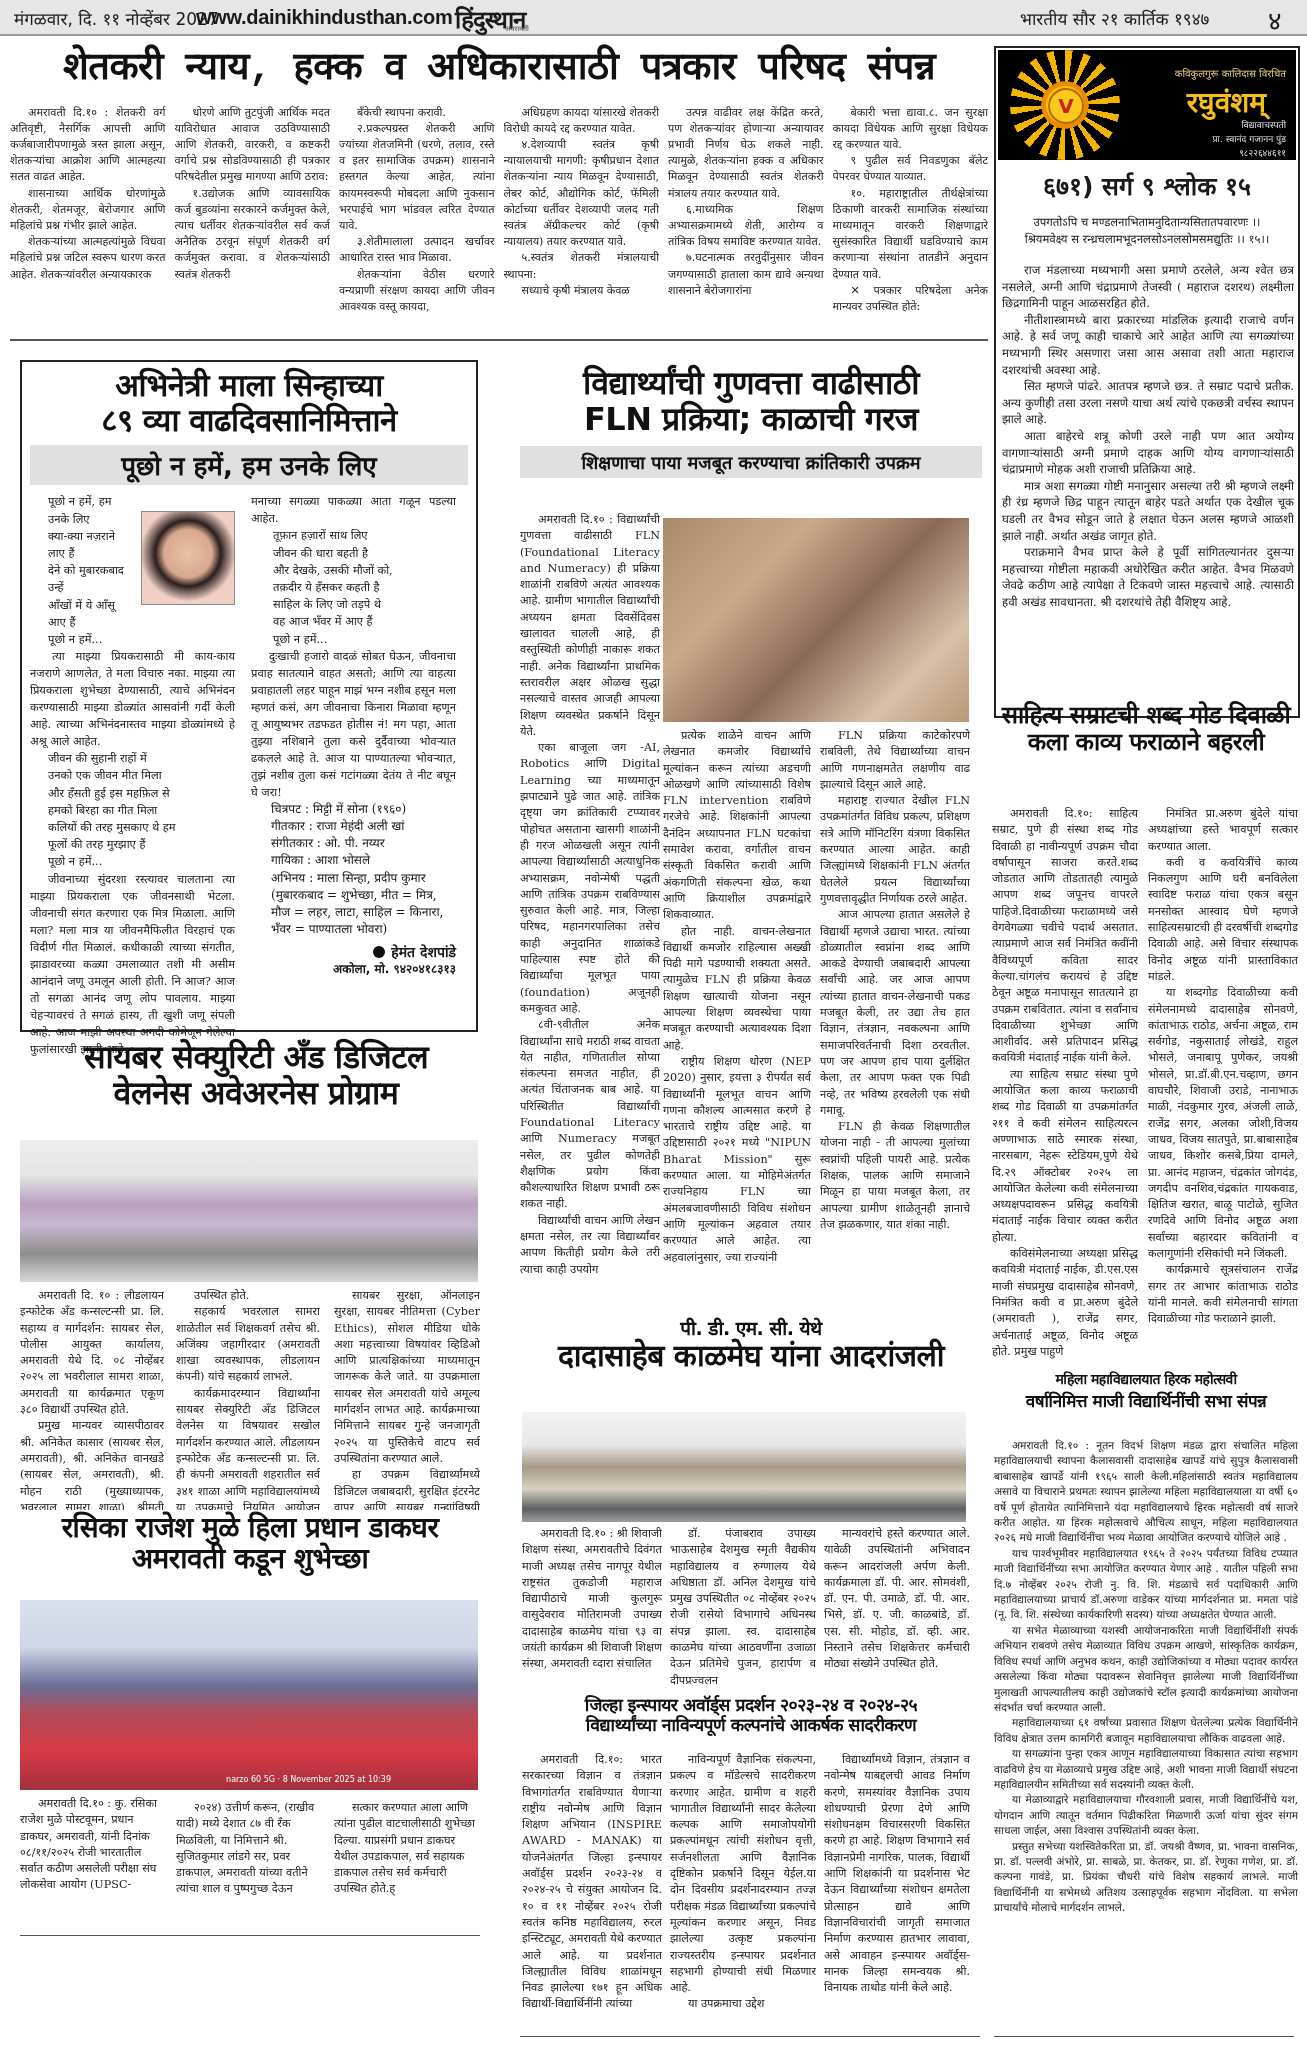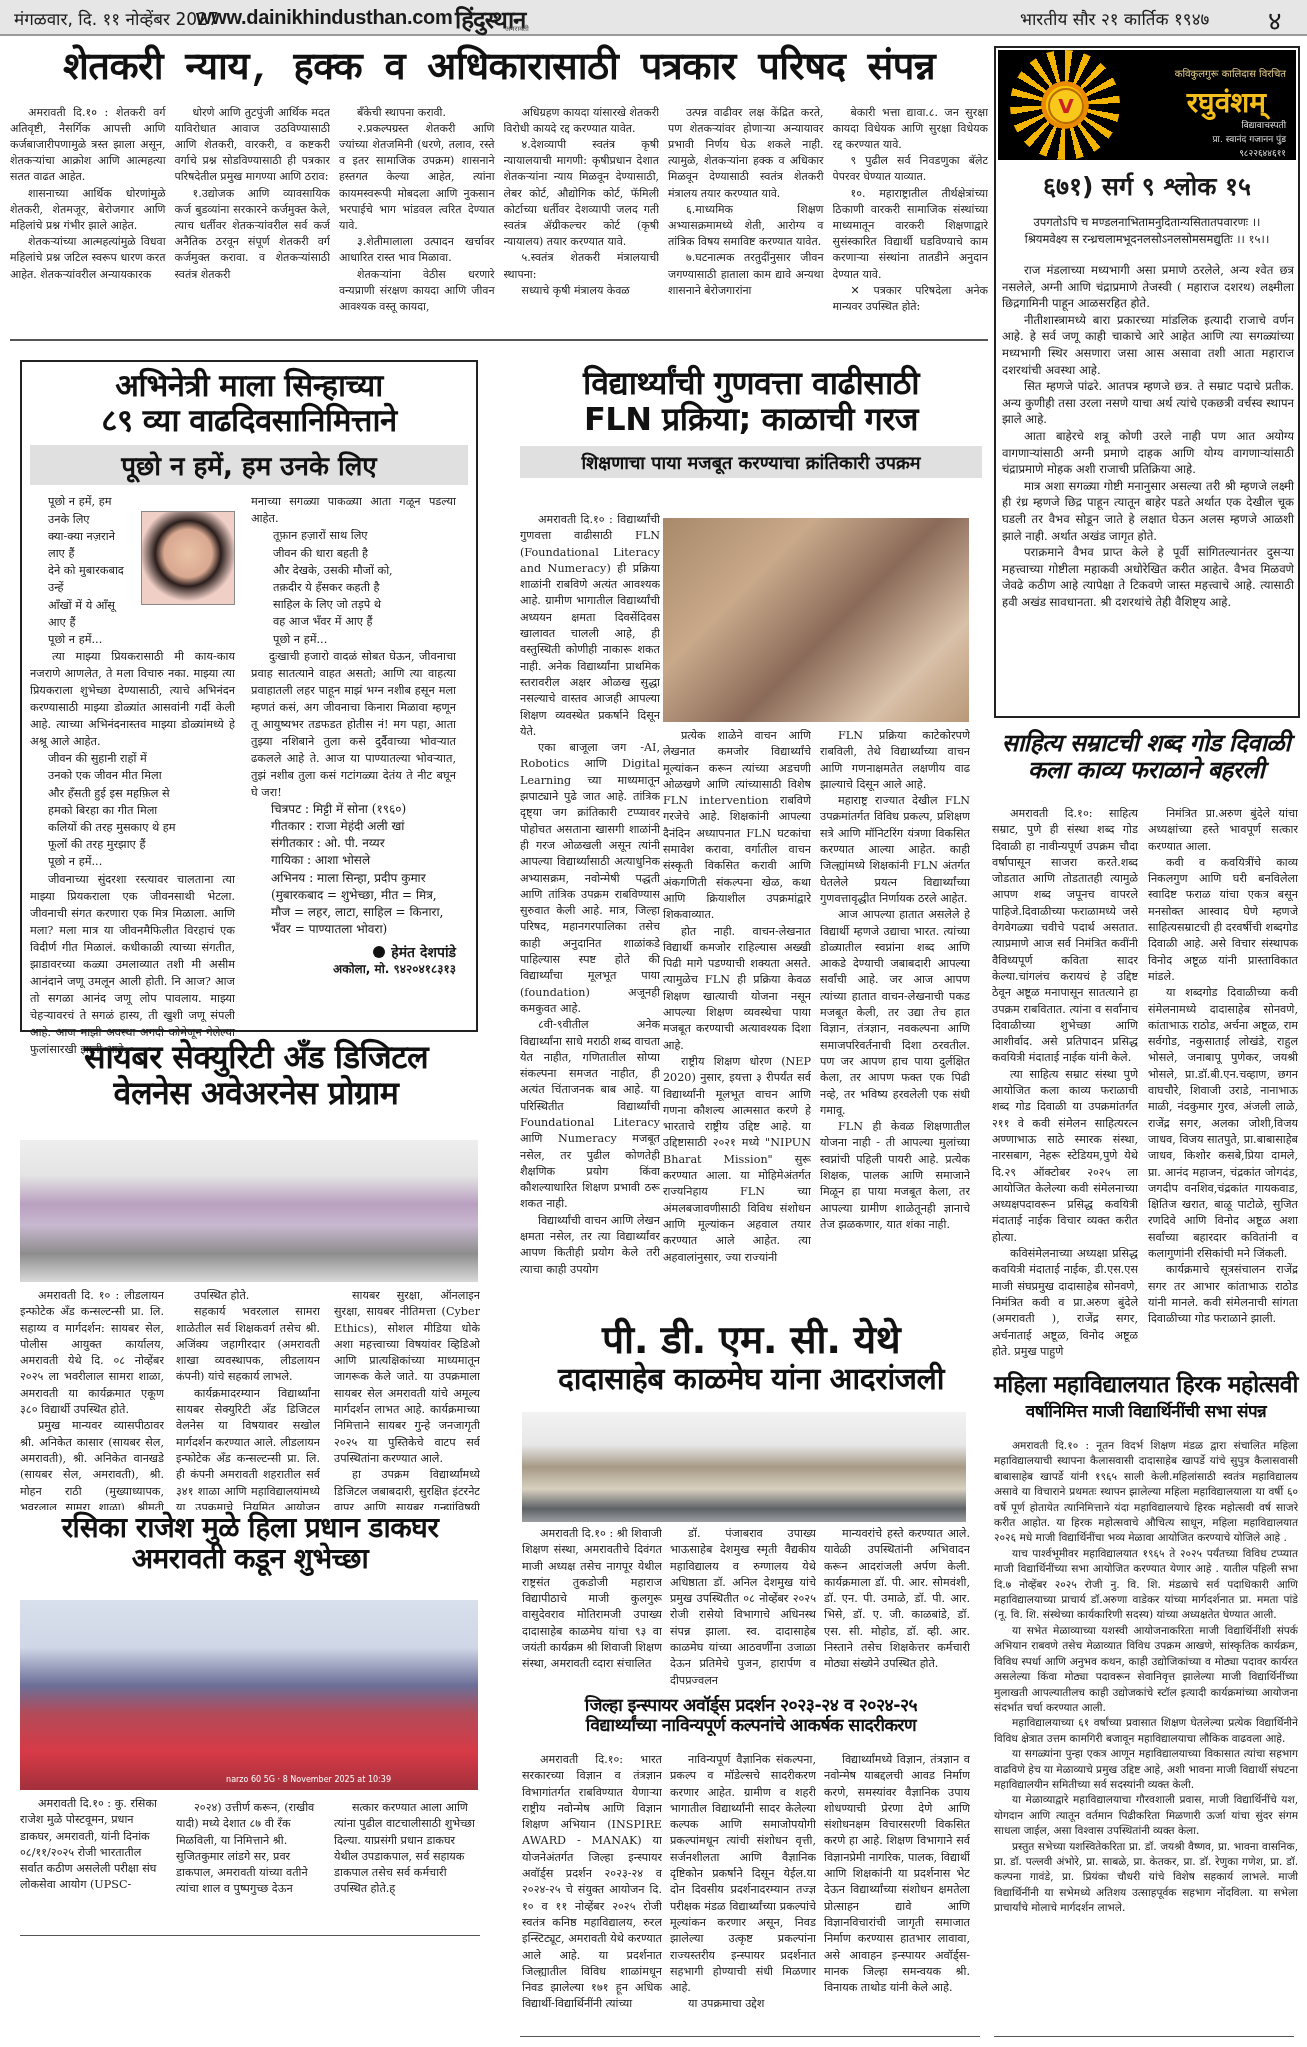--- a/index.html
+++ b/index.html
@@ -202,21 +202,21 @@
     <p>होत नाही. वाचन-लेखनात विद्यार्थी कमजोर राहिल्यास अख्खी पिढी मागे पडण्याची शक्यता असते. त्यामुळेच FLN ही प्रक्रिया केवळ शिक्षण खात्याची योजना नसून आपल्या शिक्षण व्यवस्थेचा पाया मजबूत करण्याची अत्यावश्यक दिशा आहे.</p>
     <p>राष्ट्रीय शिक्षण धोरण (NEP 2020) नुसार, इयत्ता ३ रीपर्यंत सर्व विद्यार्थ्यांनी मूलभूत वाचन आणि गणना कौशल्य आत्मसात करणे हे भारताचे राष्ट्रीय उद्दिष्ट आहे. या उद्दिष्टासाठी २०२१ मध्ये "NIPUN Bharat Mission" सुरू करण्यात आला. या मोहिमेअंतर्गत राज्यनिहाय FLN च्या अंमलबजावणीसाठी विविध संशोधन आणि मूल्यांकन अहवाल तयार करण्यात आले आहेत. त्या अहवालांनुसार, ज्या राज्यांनी</p>
   </div>
 <div class="abs body-text" style="left:820px; top:728px; width:150px; height:560px; overflow:hidden;" id="fln-col3">
     <p>FLN प्रक्रिया काटेकोरपणे राबविली, तेथे विद्यार्थ्यांच्या वाचन आणि गणनाक्षमतेत लक्षणीय वाढ झाल्याचे दिसून आले आहे.</p>
     <p>महाराष्ट्र राज्यात देखील FLN उपक्रमांतर्गत विविध प्रकल्प, प्रशिक्षण सत्रे आणि मॉनिटरिंग यंत्रणा विकसित करण्यात आल्या आहेत. काही जिल्ह्यांमध्ये शिक्षकांनी FLN अंतर्गत घेतलेले प्रयत्न विद्यार्थ्यांच्या गुणवत्तावृद्धीत निर्णायक ठरले आहेत.</p>
     <p>आज आपल्या हातात असलेले हे विद्यार्थी म्हणजे उद्याचा भारत. त्यांच्या डोळ्यातील स्वप्नांना शब्द आणि आकडे देण्याची जबाबदारी आपल्या सर्वांची आहे. जर आज आपण त्यांच्या हातात वाचन-लेखनाची पकड मजबूत केली, तर उद्या तेच हात विज्ञान, तंत्रज्ञान, नवकल्पना आणि समाजपरिवर्तनाची दिशा ठरवतील. पण जर आपण हाच पाया दुर्लक्षित केला, तर आपण फक्त एक पिढी नव्हे, तर भविष्य हरवलेली एक संधी गमावू.</p>
     <p>FLN ही केवळ शिक्षणातील योजना नाही - ती आपल्या मुलांच्या स्वप्नांची पहिली पायरी आहे. प्रत्येक शिक्षक, पालक आणि समाजाने मिळून हा पाया मजबूत केला, तर आपल्या ग्रामीण शाळेतूनही ज्ञानाचे तेज झळकणार, यात शंका नाही.</p>
   </div>
 
-<div class="abs" style="left:992px; top:730px; width:308px;font-style:italic;">
+<div class="abs" style="left:992px; top:702px; width:308px;">
   <div class="headline" style="font-size:24px;">साहित्य सम्राटची शब्द गोड दिवाळी</div>
   <div class="headline" style="font-size:24px;">कला काव्य फराळाने बहरली</div>
 </div>
 <div class="abs body-text" style="left:992px; top:806px; width:146px; height:560px; overflow:hidden;" id="sahitya-col1">
     <p>अमरावती दि.१०: साहित्य सम्राट, पुणे ही संस्था शब्द गोड दिवाळी हा नावीन्यपूर्ण उपक्रम चौदा वर्षापासून साजरा करते.शब्द जोडतात आणि तोडतातही त्यामुळे आपण शब्द जपूनच वापरले पाहिजे.दिवाळीच्या फराळामध्ये जसे वेगवेगळ्या चवीचे पदार्थ असतात. त्याप्रमाणे आज सर्व निमंत्रित कवींनी वैविध्यपूर्ण कविता सादर केल्या.चांगलंच करायचं हे उद्दिष्ट ठेवून अष्टूळ मनापासून सातत्याने हा उपक्रम राबवितात. त्यांना व सर्वांनाच दिवाळीच्या शुभेच्छा आणि आशीर्वाद. असे प्रतिपादन प्रसिद्ध कवयित्री मंदाताई नाईक यांनी केले.</p>
     <p>त्या साहित्य सम्राट संस्था पुणे आयोजित कला काव्य फराळाची शब्द गोड दिवाळी या उपक्रमांतर्गत २११ वे कवी संमेलन साहित्यरत्न अण्णाभाऊ साठे स्मारक संस्था, नारसबाग, नेहरू स्टेडियम,पुणे येथे दि.२९ ऑक्टोबर २०२५ ला आयोजित केलेल्या कवी संमेलनाच्या अध्यक्षपदावरून प्रसिद्ध कवयित्री मंदाताई नाईक विचार व्यक्त करीत होत्या.</p>
     <p>कविसंमेलनाच्या अध्यक्षा प्रसिद्ध कवयित्री मंदाताई नाईक, डी.एस.एस माजी संघप्रमुख दादासाहेब सोनवणे, निमंत्रित कवी व प्रा.अरुण बुंदेले (अमरावती ), राजेंद्र सगर, अर्चनाताई अष्टूळ, विनोद अष्टूळ होते. प्रमुख पाहुणे</p>
   </div>
 <div class="abs body-text" style="left:1148px; top:806px; width:150px; height:560px; overflow:hidden;" id="sahitya-col2">
     <p>निमंत्रित प्रा.अरुण बुंदेले यांचा अध्यक्षांच्या हस्ते भावपूर्ण सत्कार करण्यात आला.</p>
@@ -256,21 +256,21 @@
   </div>
 <div class="abs body-text" style="left:176px; top:1800px; width:146px; height:130px; overflow:hidden; text-align:left;" id="rasika-col2">
     <p>२०२४) उत्तीर्ण करून, (राखीव यादी) मध्ये देशात ८७ वी रँक मिळविली, या निमित्ताने श्री. सुजितकुमार लांडगे सर, प्रवर डाकपाल, अमरावती यांच्या वतीने त्यांचा शाल व पुष्पगुच्छ देऊन</p>
   </div>
 <div class="abs body-text" style="left:334px; top:1800px; width:146px; height:130px; overflow:hidden; text-align:left;" id="rasika-col3">
     <p>सत्कार करण्यात आला आणि त्यांना पुढील वाटचालीसाठी शुभेच्छा दिल्या. याप्रसंगी प्रधान डाकघर येथील उपडाकपाल, सर्व सहायक डाकपाल तसेच सर्व कर्मचारी उपस्थित होते.ह्</p>
   </div>
 <div class="abs rule" style="left:20px; top:1935px; width:460px; height:1px;"></div>
 
 <div class="abs" style="left:520px; top:1318px; width:462px;">
-  <div class="headline" style="font-size:39px;">पी. डी. एम. सी. येथे</div>
+  <div class="headline" style="font-size:19px;">पी. डी. एम. सी. येथे</div>
   <div class="headline" style="font-size:30px;">दादासाहेब काळमेघ यांना आदरांजली</div>
 </div>
 <div class="abs photo photo-pdmc" style="left:522px; top:1412px; width:444px; height:110px;"></div>
 <div class="abs body-text" style="left:522px; top:1526px; width:140px; height:166px; overflow:hidden;" id="pdmc-col1">
     <p>अमरावती दि.१० : श्री शिवाजी शिक्षण संस्था, अमरावतीचे दिवंगत माजी अध्यक्ष तसेच नागपूर येथील राष्ट्रसंत तुकडोजी महाराज विद्यापीठाचे माजी कुलगुरू वासुदेवराव मोतिरामजी उपाख्य दादासाहेब काळमेघ यांचा ९३ वा जयंती कार्यक्रम श्री शिवाजी शिक्षण संस्था, अमरावती व्दारा संचालित</p>
   </div>
 <div class="abs body-text" style="left:670px; top:1526px; width:146px; height:166px; overflow:hidden;" id="pdmc-col2">
     <p>डॉ. पंजाबराव उपाख्य भाऊसाहेब देशमुख स्मृती वैद्यकीय महाविद्यालय व रुग्णालय येथे अधिष्ठाता डॉ. अनिल देशमुख यांचे प्रमुख उपस्थितीत ०८ नोव्हेंबर २०२५ रोजी रासेयो विभागाचे अधिनस्थ संपन्न झाला. स्व. दादासाहेब काळमेघ यांच्या आठवर्णींना उजाळा देऊन प्रतिमेचे पुजन, हारार्पण व दीपप्रज्वलन</p>
   </div>
 <div class="abs body-text" style="left:824px; top:1526px; width:146px; height:166px; overflow:hidden;" id="pdmc-col3">
@@ -287,21 +287,21 @@
 <div class="abs body-text" style="left:670px; top:1752px; width:146px; height:270px; overflow:hidden;" id="inspire-col2">
     <p>नाविन्यपूर्ण वैज्ञानिक संकल्पना, प्रकल्प व मॉडेल्सचे सादरीकरण करणार आहेत. ग्रामीण व शहरी भागातील विद्यार्थ्यांनी सादर केलेल्या कल्पक आणि समाजोपयोगी प्रकल्पांमधून त्यांची संशोधन वृत्ती, सर्जनशीलता आणि वैज्ञानिक दृष्टिकोन प्रकर्षाने दिसून येईल.या दोन दिवसीय प्रदर्शनादरम्यान तज्ज्ञ परीक्षक मंडळ विद्यार्थ्यांच्या प्रकल्पांचे मूल्यांकन करणार असून, निवड झालेल्या उत्कृष्ट प्रकल्पांना राज्यस्तरीय इन्स्पायर प्रदर्शनात सहभागी होण्याची संधी मिळणार आहे.</p>
     <p>या उपक्रमाचा उद्देश</p>
   </div>
 <div class="abs body-text" style="left:824px; top:1752px; width:146px; height:270px; overflow:hidden;" id="inspire-col3">
     <p>विद्यार्थ्यांमध्ये विज्ञान, तंत्रज्ञान व नवोन्मेष याबद्दलची आवड निर्माण करणे, समस्यांवर वैज्ञानिक उपाय शोधण्याची प्रेरणा देणे आणि संशोधनक्षम विचारसरणी विकसित करणे हा आहे. शिक्षण विभागाने सर्व विज्ञानप्रेमी नागरिक, पालक, विद्यार्थी आणि शिक्षकांनी या प्रदर्शनास भेट देऊन विद्यार्थ्यांच्या संशोधन क्षमतेला प्रोत्साहन द्यावे आणि विज्ञानविचारांची जागृती समाजात निर्माण करण्यास हातभार लावावा, असे आवाहन इन्स्पायर अवॉर्ड्स-मानक जिल्हा समन्वयक श्री. विनायक ताथोड यांनी केले आहे.</p>
   </div>
 <div class="abs rule" style="left:520px; top:2036px; width:460px; height:1px;"></div>
 
 <div class="abs" style="left:992px; top:1372px; width:308px;">
-  <div class="headline" style="font-size:23px; white-space:nowrap;">महिला महाविद्यालयात हिरक महोत्सवी</div>
+  <div class="headline" style="font-size:14px; white-space:nowrap;">महिला महाविद्यालयात हिरक महोत्सवी</div>
   <div class="headline" style="font-size:17px; white-space:nowrap; margin-top:4px;">वर्षानिमित्त माजी विद्यार्थिनींची सभा संपन्न</div>
 </div>
 <div class="abs body-text" style="left:994px; top:1438px; width:304px; height:586px; overflow:hidden; font-size:10.6px; line-height:15.4px;" id="mahila-body">
     <p>अमरावती दि.१० : नूतन विदर्भ शिक्षण मंडळ द्वारा संचालित महिला महाविद्यालयाची स्थापना कैलासवासी दादासाहेब खापर्डे यांचे सुपुत्र कैलासवासी बाबासाहेब खापर्डे यांनी १९६५ साली केली.महिलांसाठी स्वतंत्र महाविद्यालय असावे या विचाराने प्रथमतः स्थापन झालेल्या महिला महाविद्यालयाला या वर्षी ६० वर्षे पूर्ण होतायेत त्यानिमित्ताने यंदा महाविद्यालयाचे हिरक महोत्सवी वर्ष साजरे करीत आहोत. या हिरक महोत्सवाचे औचित्य साधून, महिला महाविद्यालयात २०२६ मधे माजी विद्यार्थिनींचा भव्य मेळावा आयोजित करण्याचे योजिले आहे .</p>
     <p>याच पार्श्वभूमीवर महाविद्यालयात १९६५ ते २०२५ पर्यंतच्या विविध टप्प्यात माजी विद्यार्थिनींच्या सभा आयोजित करण्यात येणार आहे . यातील पहिली सभा दि.७ नोव्हेंबर २०२५ रोजी नु. वि. शि. मंडळाचे सर्व पदाधिकारी आणि महाविद्यालयाच्या प्राचार्य डॉ.अरुणा वाडेकर यांच्या मार्गदर्शनात प्रा. ममता पांडे (नू. वि. शि. संस्थेच्या कार्यकारिणी सदस्य) यांच्या अध्यक्षतेत घेण्यात आली.</p>
     <p>या सभेत मेळाव्याच्या यशस्वी आयोजनाकरिता माजी विद्यार्थिनींशी संपर्क अभियान राबवणे तसेच मेळाव्यात विविध उपक्रम आखणे, सांस्कृतिक कार्यक्रम, विविध स्पर्धा आणि अनुभव कथन, काही उद्योजिकांच्या व मोठ्या पदावर कार्यरत असलेल्या किंवा मोठ्या पदावरून सेवानिवृत्त झालेल्या माजी विद्यार्थिनींच्या मुलाखती आपल्यातीलच काही उद्योजकांचे स्टॉल इत्यादी कार्यक्रमांच्या आयोजना संदर्भात चर्चा करण्यात आली.</p>
     <p>महाविद्यालयाच्या ६१ वर्षांच्या प्रवासात शिक्षण घेतलेल्या प्रत्येक विद्यार्थिनीने विविध क्षेत्रात उत्तम कामगिरी बजावून महाविद्यालयाचा लौकिक वाढवला आहे.</p>
     <p>या सगळ्यांना पुन्हा एकत्र आणून महाविद्यालयाच्या विकासात त्यांचा सहभाग वाढविणे हेच या मेळाव्याचे प्रमुख उद्दिष्ट आहे, अशी भावना माजी विद्यार्थी संघटना महाविद्यालयीन समितीच्या सर्व सदस्यांनी व्यक्त केली.</p>
     <p>या मेळाव्याद्वारे महाविद्यालयाचा गौरवशाली प्रवास, माजी विद्यार्थिनींचे यश, योगदान आणि त्यातून वर्तमान पिढीकरिता मिळणारी ऊर्जा यांचा सुंदर संगम साधला जाईल, असा विश्वास उपस्थितांनी व्यक्त केला.</p>
     <p>प्रस्तुत सभेच्या यशस्वितेकरिता प्रा. डॉ. जयश्री वैष्णव, प्रा. भावना वासनिक, प्रा. डॉ. पल्लवी अंभोरे, प्रा. साबळे, प्रा. केतकर, प्रा. डॉ. रेणुका गणेश, प्रा. डॉ. कल्पना गावंडे, प्रा. प्रियंका चौधरी यांचे विशेष सहकार्य लाभले. माजी विद्यार्थिनींनी या सभेमध्ये अतिशय उत्साहपूर्वक सहभाग नोंदविला. या सभेला प्राचार्यांचे मोलाचे मार्गदर्शन लाभले.</p>

